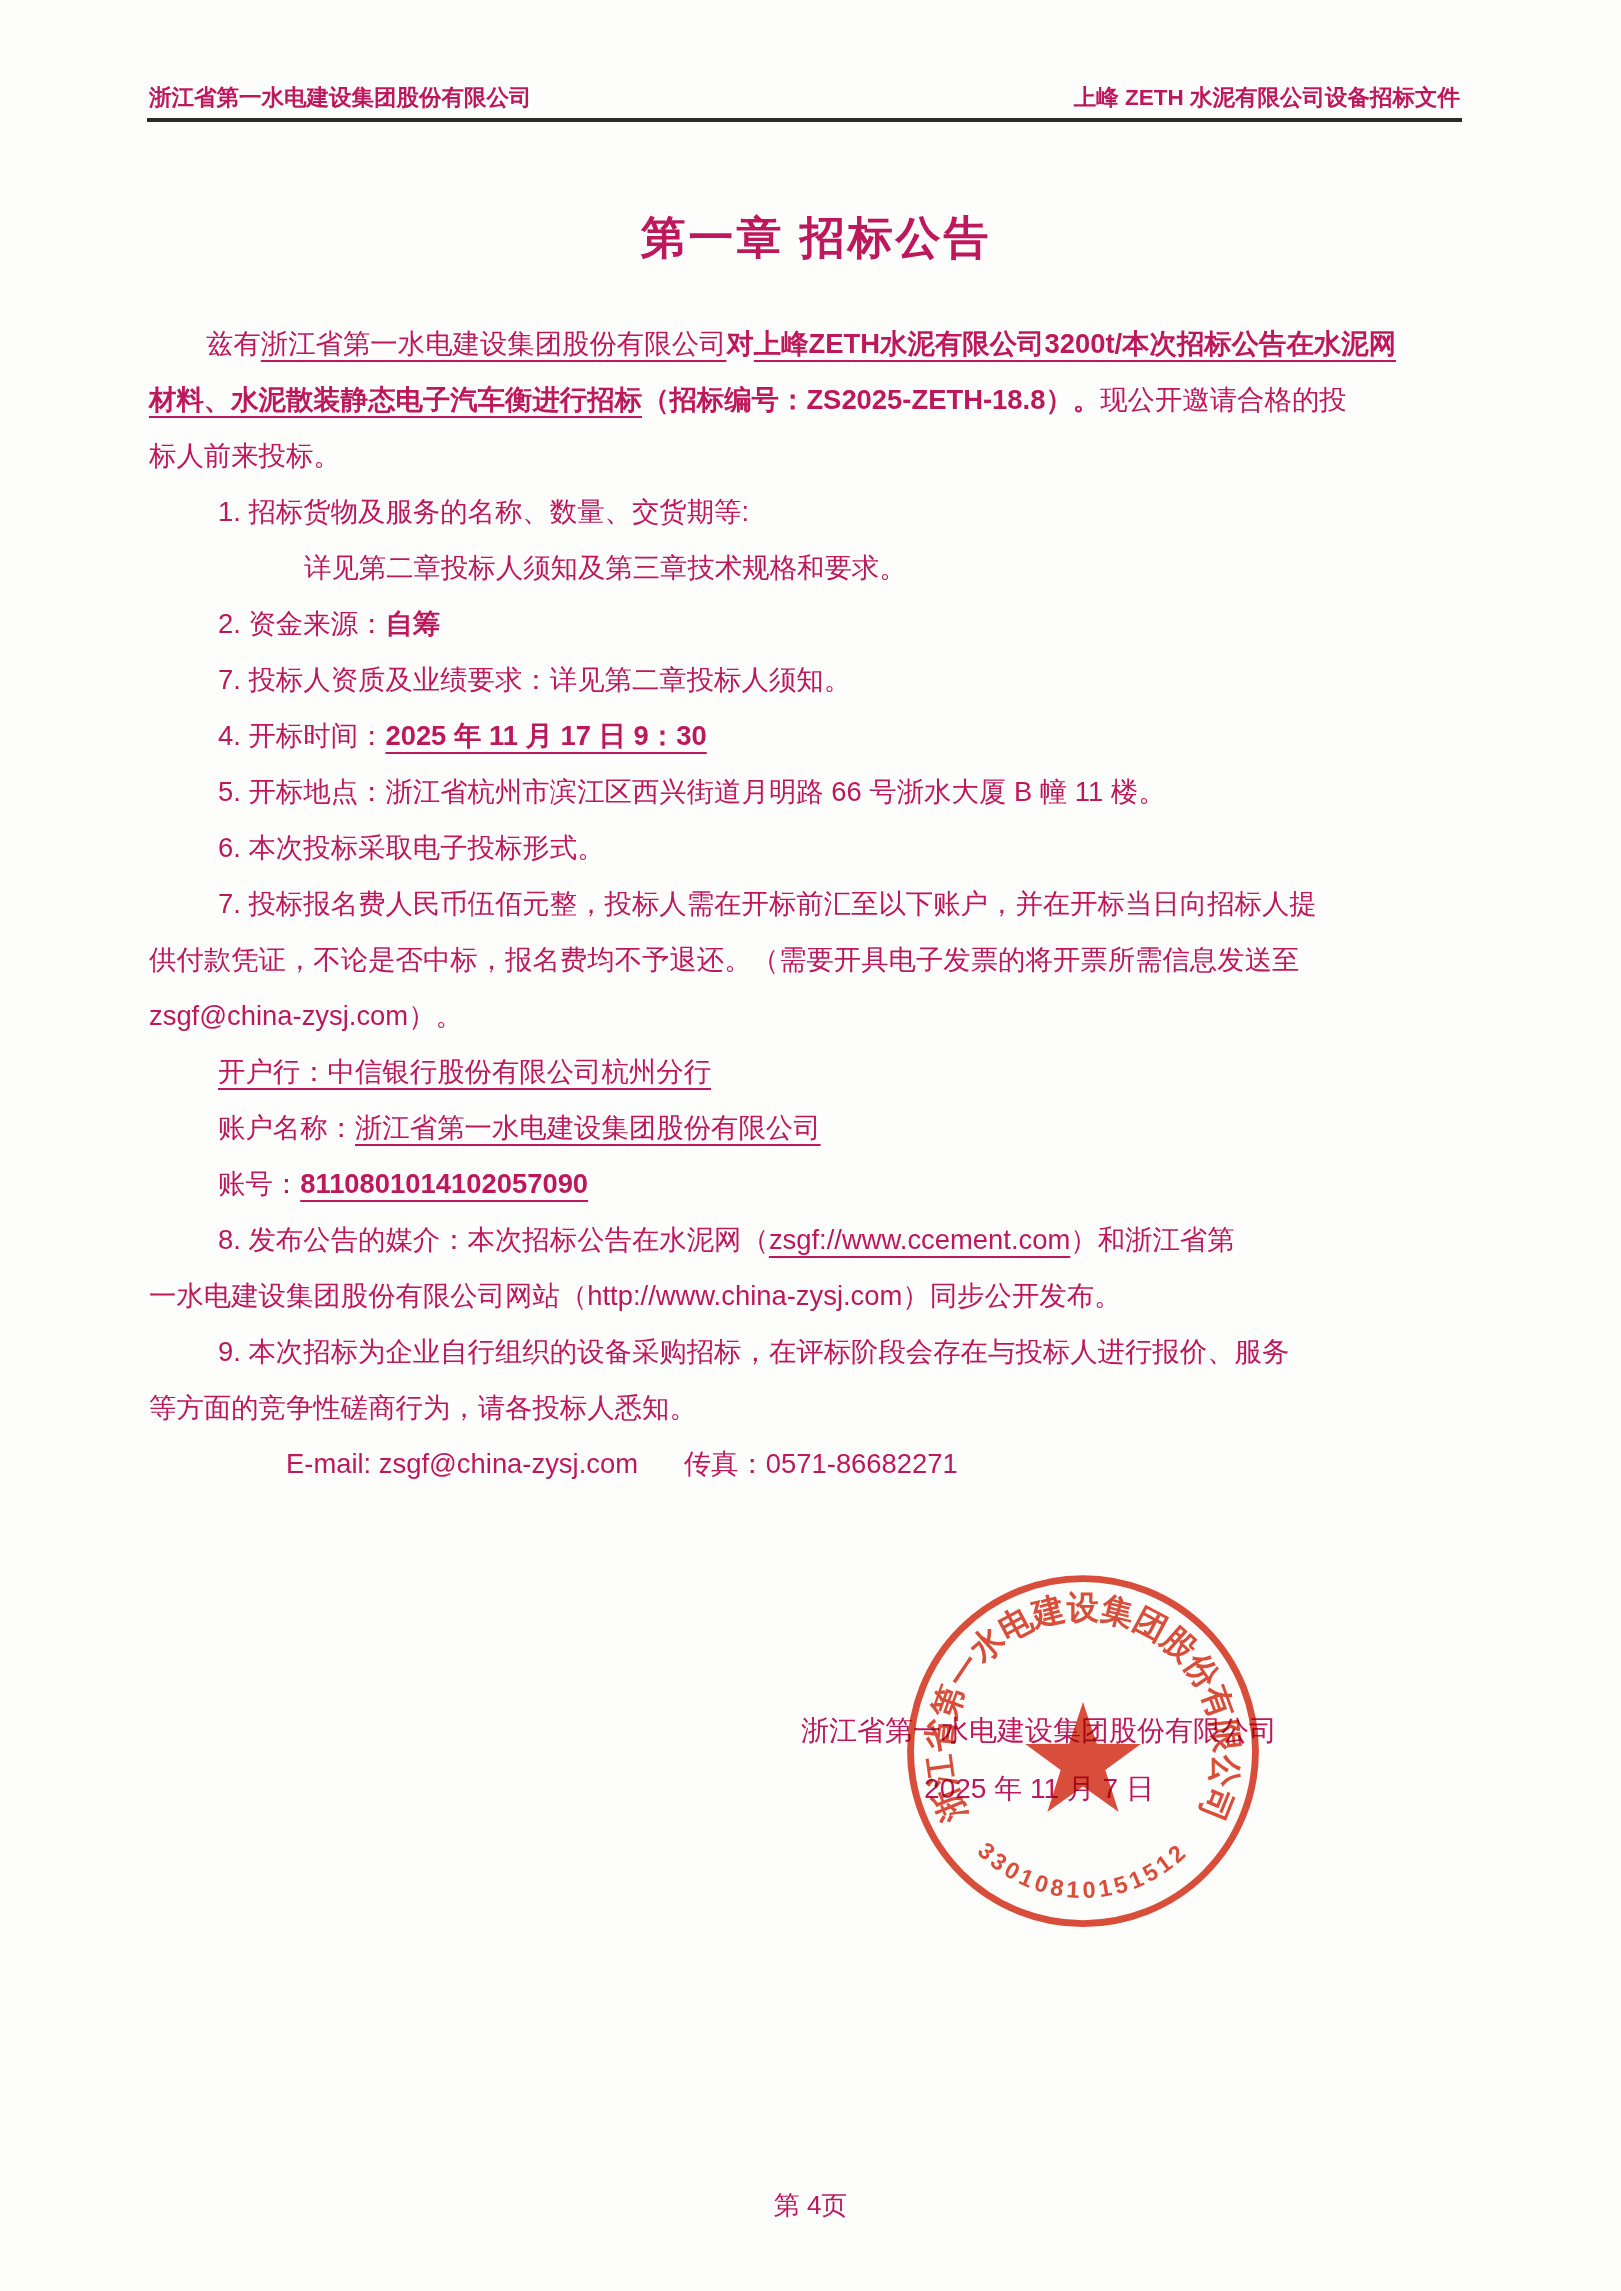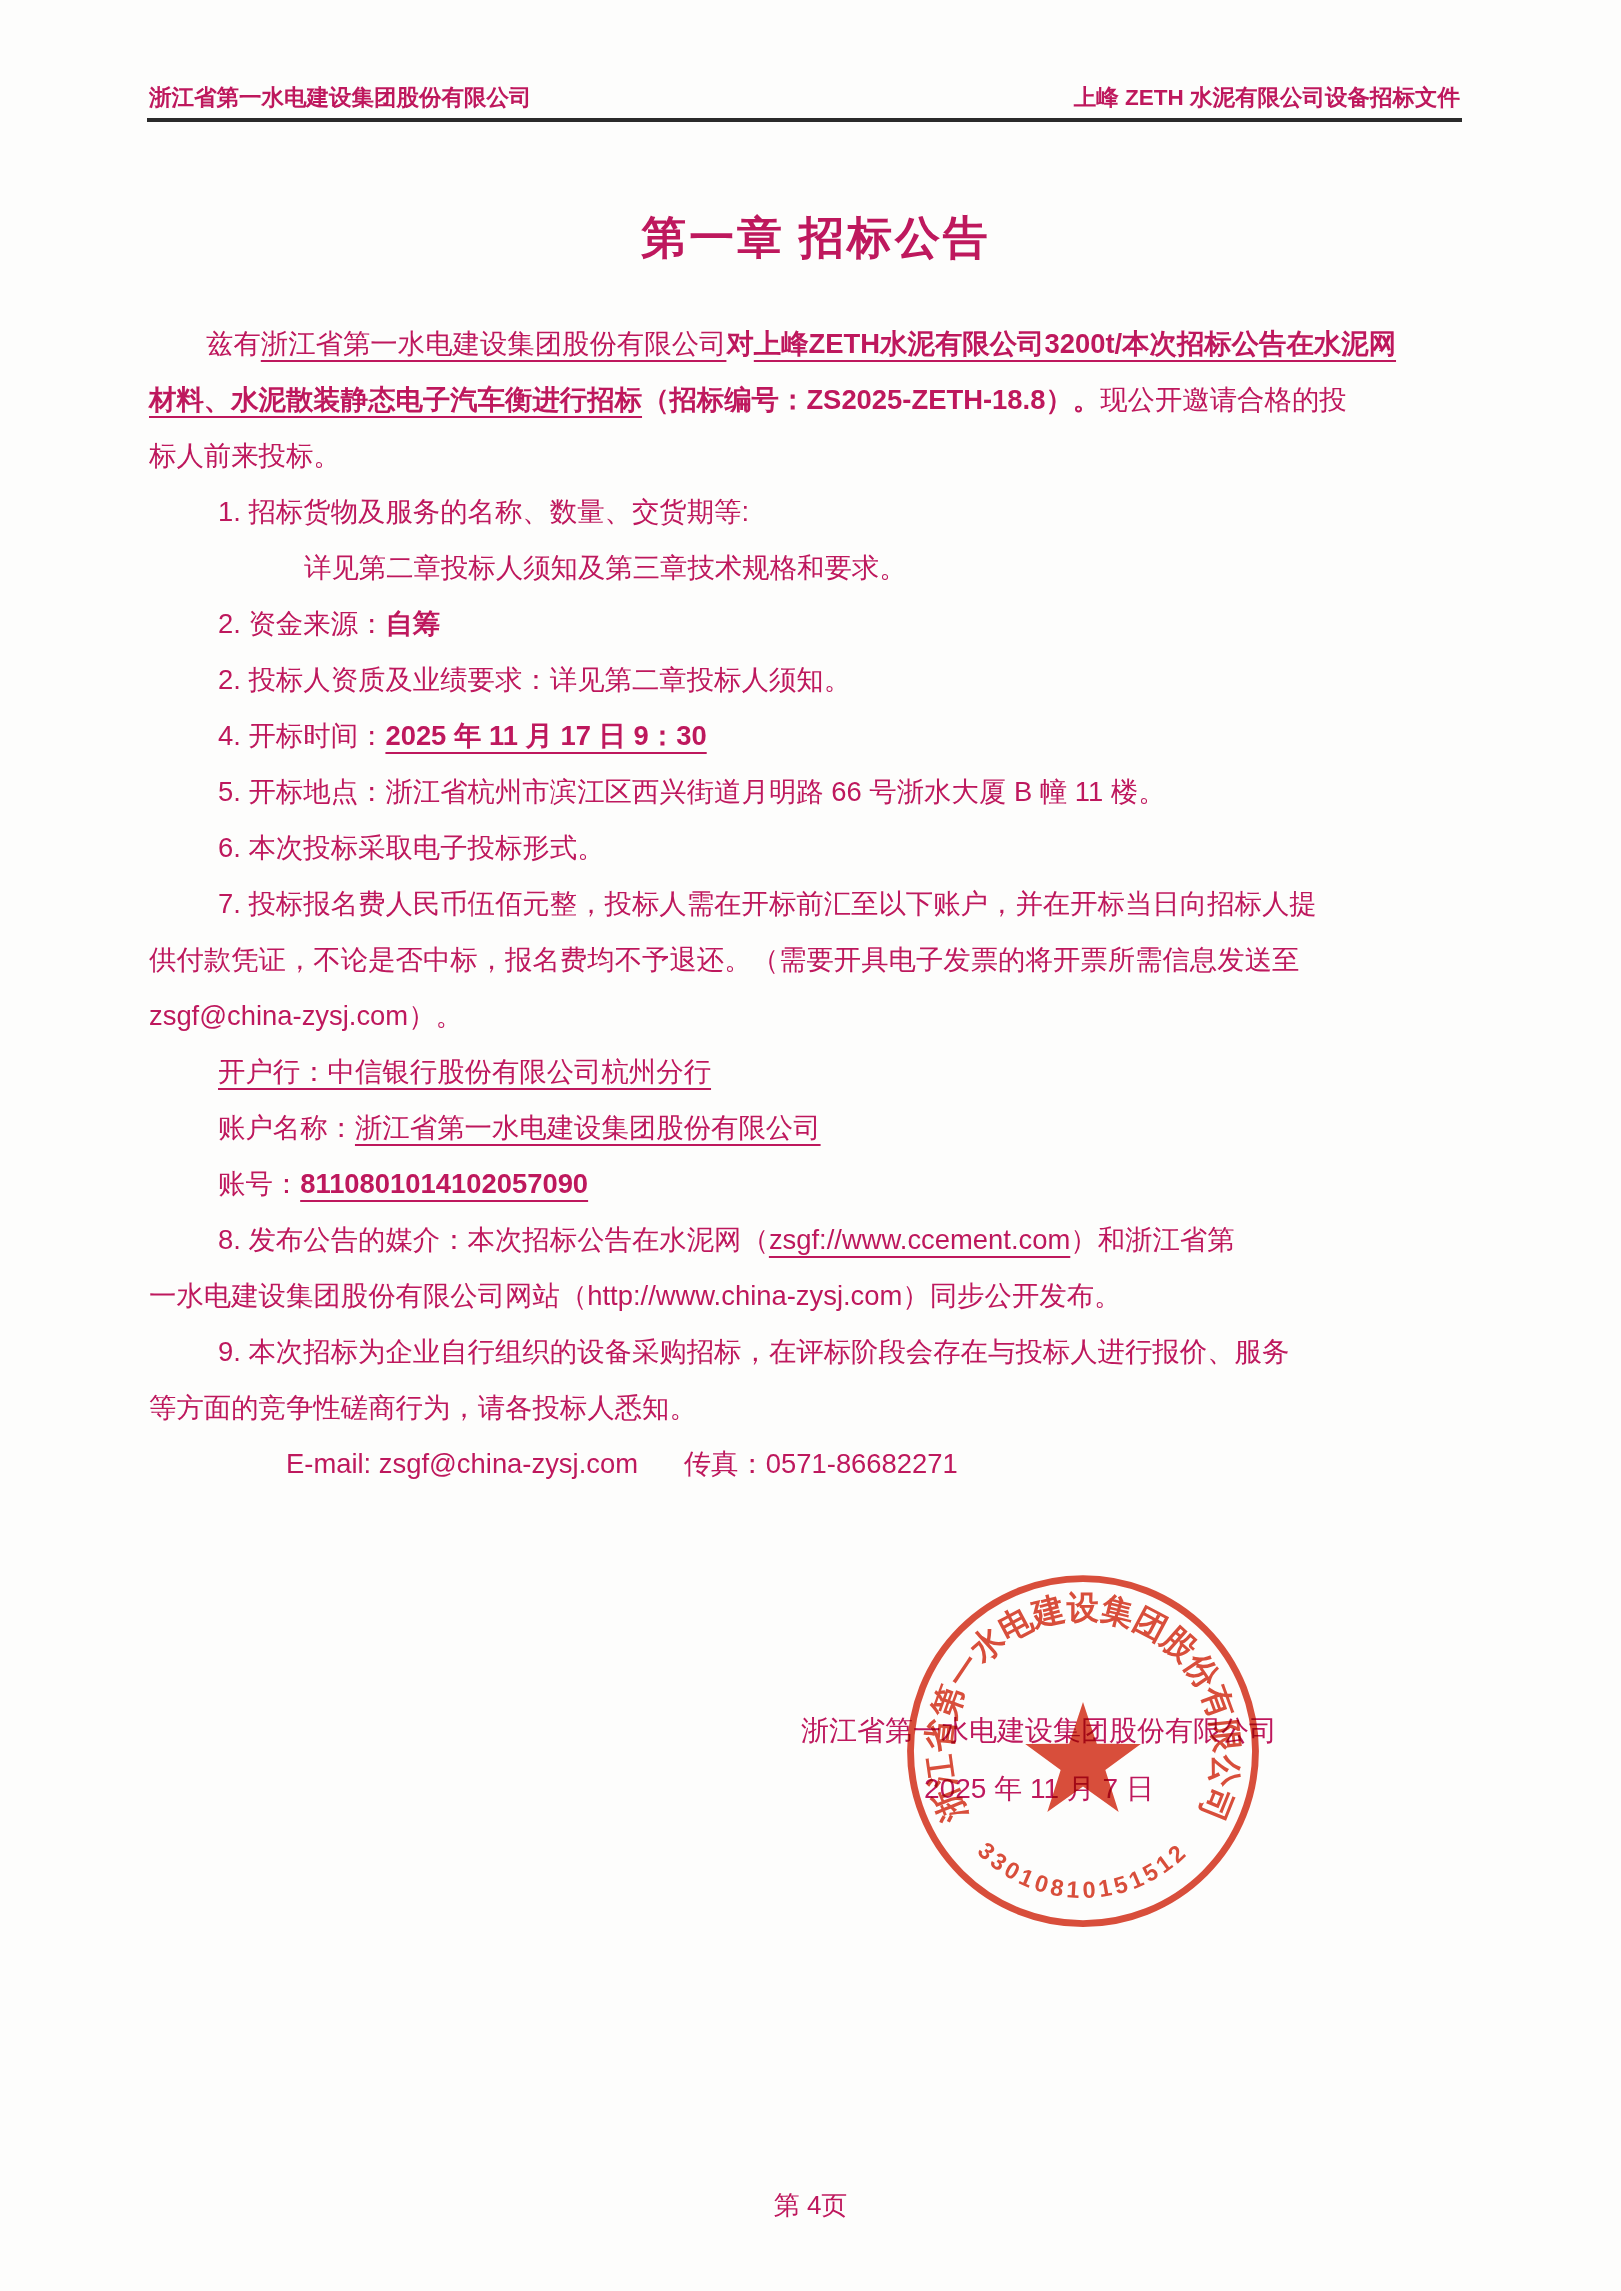--- a/index.html
+++ b/index.html
@@ -2,21 +2,21 @@
 <html><head>
 <meta charset="utf-8">
 <style>
   html,body{margin:0;padding:0;background:#9a9a9a;}
   .page{position:relative;width:1621px;height:2292px;background:#fdfdfc;
         font-family:"Liberation Sans",sans-serif;color:#be185d;overflow:hidden;}
   .header{position:absolute;left:149px;right:161px;top:82px;display:flex;
           justify-content:space-between;font-size:22.5px;font-weight:bold;}
   .rule{position:absolute;left:147px;right:159px;top:118px;height:3.9px;background:#2b2b2b;}
   .title{position:absolute;left:11px;right:0;top:208px;text-align:center;
-         font-family:Liberation Serif, serif;font-size:45px;font-weight:bold;letter-spacing:2.9px;}
+         font-family:Liberation Sans, sans-serif;font-size:45px;font-weight:bold;letter-spacing:2.9px;}
   #body-lines{position:absolute;left:149px;top:316px;width:1329px;
               font-size:27.4px;line-height:56px;}
   .ln{white-space:pre;}
   .ind-first{padding-left:57px;}
   .ind-item{padding-left:69px;}
   .ind-sub{padding-left:155px;}
   .ind-email{padding-left:137px;}
   .b{font-weight:bold;}
   .u{text-decoration:underline;text-underline-offset:6.9px;text-decoration-thickness:2px;}
   .signature{position:absolute;left:745px;top:1702px;width:588px;text-align:center;
@@ -38,21 +38,21 @@
 
   <div class="title">第一章 招标公告</div>
 
   <div id="body-lines">
       <div class="ln ind-first"><span class="">兹有</span><span class="u">浙江省第一水电建设集团股份有限公司</span><span class="b ">对</span><span class="b u">上峰ZETH水泥有限公司3200t/本次招标公告在水泥网</span></div>
       <div class="ln"><span class="b u">材料、水泥散装静态电子汽车衡进行招标</span><span class="b ">（招标编号：</span><span class="b ">ZS2025-ZETH-18.8</span><span class="b ">）。</span><span class="">现公开邀请合格的投</span></div>
       <div class="ln"><span class="">标人前来投标。</span></div>
       <div class="ln ind-item"><span class="">1. 招标货物及服务的名称、数量、交货期等:</span></div>
       <div class="ln ind-sub"><span class="">详见第二章投标人须知及第三章技术规格和要求。</span></div>
       <div class="ln ind-item"><span class="">2. 资金来源：</span><span class="b ">自筹</span></div>
-      <div class="ln ind-item"><span class="">2. 投标人资质及业绩要求：详见第二章投标人须知。</span></div>
+      <div class="ln ind-item"><span class="">7. 投标人资质及业绩要求：详见第二章投标人须知。</span></div>
       <div class="ln ind-item"><span class="">4. 开标时间：</span><span class="b u">2025 年 11 月 17 日 9：30</span></div>
       <div class="ln ind-item"><span class="">5. 开标地点：浙江省杭州市滨江区西兴街道月明路 66 号浙水大厦 B 幢 11 楼。</span></div>
       <div class="ln ind-item"><span class="">6. 本次投标采取电子投标形式。</span></div>
       <div class="ln ind-item"><span class="">7. 投标报名费人民币伍佰元整，投标人需在开标前汇至以下账户，并在开标当日向招标人提</span></div>
       <div class="ln"><span class="">供付款凭证，不论是否中标，报名费均不予退还。（需要开具电子发票的将开票所需信息发送至</span></div>
       <div class="ln"><span class="">zsgf@china-zysj.com）。</span></div>
       <div class="ln ind-item"><span class="u">开户行：中信银行股份有限公司杭州分行</span></div>
       <div class="ln ind-item"><span class="">账户名称：</span><span class="u">浙江省第一水电建设集团股份有限公司</span></div>
       <div class="ln ind-item"><span class="">账号：</span><span class="b u">8110801014102057090</span></div>
       <div class="ln ind-item"><span class="">8. 发布公告的媒介：本次招标公告在水泥网（</span><span class="u">zsgf://www.ccement.com</span><span class="">）和浙江省第</span></div>

